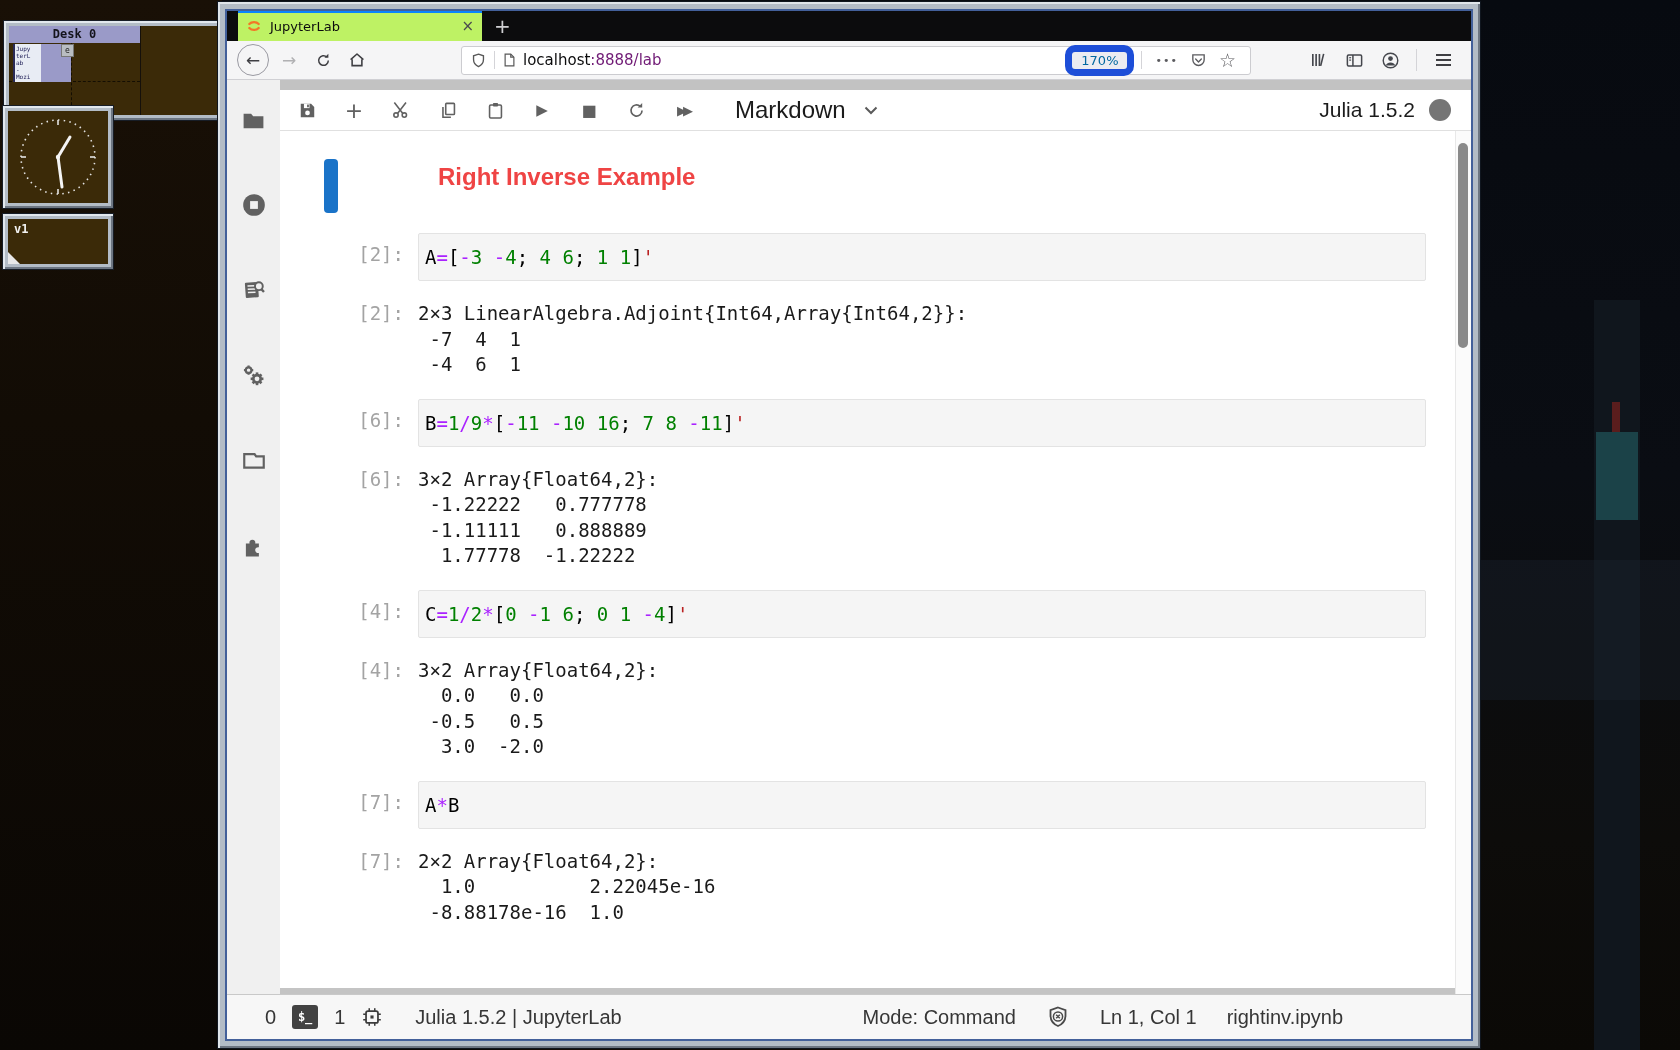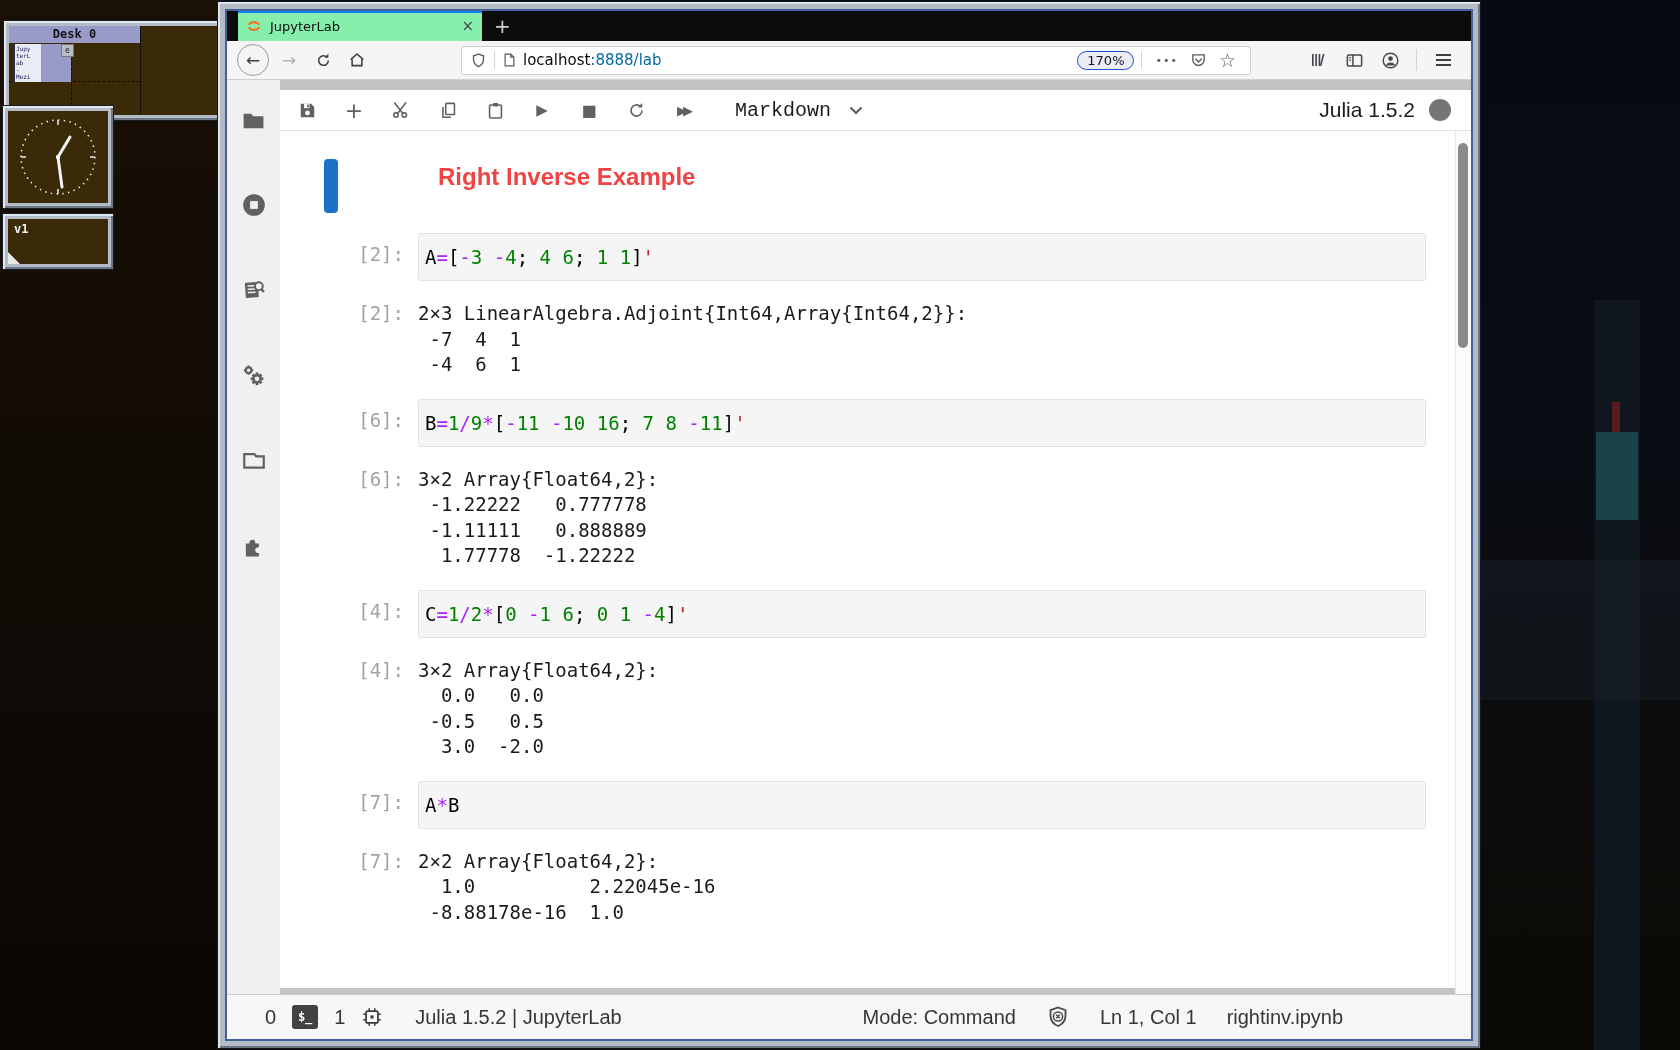--- a/index.html
+++ b/index.html
@@ -52,41 +52,41 @@
              border-left:12px solid #e8e8e8;border-top:12px solid transparent;}
 
   
   #ffwin{left:218px;top:2px;width:1262px;height:1046px;padding:7px;box-sizing:border-box;
          background:#b3bcc6;box-shadow:inset 2px 2px 0 #dfe5ea,inset -2px -2px 0 #6d7682,0 0 0 1px #10161f;}
   #ffcontent{width:100%;height:100%;border:2px solid #43609a;box-sizing:border-box;
              display:flex;flex-direction:column;background:#f5f5f6;overflow:hidden;}
 
   
   #tabbar{height:30px;background:#0c0c0d;display:flex;align-items:stretch;flex:0 0 auto;}
-  .tab{width:228px;margin-left:11px;background:#86efac;display:flex;align-items:center;
+  .tab{width:228px;margin-left:11px;background:#bef264;display:flex;align-items:center;
        padding:0 8px;position:relative;}
   .tab::before{content:"";position:absolute;left:0;top:0;right:0;height:2px;background:#0a84ff;}
   .tab-title{font-size:13px;color:#0c0c0d;margin-left:8px;flex:1;}
   .tab-close{color:#4a4a4f;font-size:15px;line-height:15px;cursor:default;}
   .newtab{color:#d0d0d3;font-size:20px;line-height:30px;padding:0 12px;}
 
   
   #navbar{height:38px;background:#f5f5f6;border-bottom:1px solid #d0d0d4;display:flex;
           align-items:center;padding:0 10px;flex:0 0 auto;}
   .navbtn{width:28px;height:28px;display:flex;align-items:center;justify-content:center;
           font-size:17px;color:#3f3f43;margin-right:6px;}
   #back-btn{border:1px solid #9a9aa2;border-radius:50%;width:30px;height:30px;}
   .navbtn.disabled{color:#b1b1b3;}
   #urlbar{margin-left:84px;width:790px;height:29px;background:#fff;border:1px solid #ccccd0;
           border-radius:3px;display:flex;align-items:center;padding:11px 8px;box-sizing:border-box;}
   .url-div{width:1px;height:18px;background:#d4d4d8;margin:0 7px;}
   .url-host{font-size:15px;color:#0c0c0d;margin-left:6px;}
-  .url-rest{font-size:15px;color:#0369a1;}
-  .zoom-pill{margin-left:auto;font-size:13px;color:#0f172a;background:#ececf1;
-             border:1px solid #1d4ed8;border-radius:10px;padding:1px 9px;}
+  .url-rest{font-size:15px;color:#701a75;}
+  .zoom-pill{margin-left:auto;font-size:13px;color:#0369a1;background:#ececf1;
+             border:7px solid #1d4ed8;border-radius:10px;padding:1px 9px;}
   .url-ico{color:#5a5a5e;font-size:17px;margin:0 6px;display:flex;align-items:center;}
   #nav-right{margin-left:auto;display:flex;align-items:center;}
   #nav-right .navbtn{margin:0 4px;}
   .nav-div{width:1px;height:22px;background:#d4d4d8;margin:0 8px;}
   .burger{display:flex;flex-direction:column;gap:3px;}
   .burger i{display:block;width:15px;height:2px;background:#3f3f43;}
 
   
   #jl-menubar{height:45px;background:#fff;border-bottom:1px solid #e2e2e2;display:flex;
               align-items:center;flex:0 0 auto;}
@@ -96,22 +96,22 @@
   #jl-sidebar{width:53px;background:#f0f0f0;display:flex;flex-direction:column;align-items:center;
               padding-top:28px;flex:0 0 auto;}
   .side-ico{margin-bottom:61px;height:24px;display:flex;align-items:center;justify-content:center;}
   #jl-main{flex:1;display:flex;flex-direction:column;padding-top:10px;min-width:0;}
   #nb-toolbar{height:40px;background:#fff;border-bottom:1px solid #e0e0e0;display:flex;
               align-items:center;padding:0 10px;flex:0 0 auto;}
   .tb-btn{width:34px;height:30px;display:flex;align-items:center;justify-content:center;
           color:#616161;font-size:17px;margin-right:13px;}
   .tb-run{font-size:15px;}
   .ffwd{letter-spacing:-4px;font-size:13px;}
-  #celltype{display:flex;align-items:center;font-family:Liberation Mono, monospace;
-            font-size:20px;color:#1b1b1b;margin-left:22px;}
+  #celltype{display:flex;align-items:center;font-family:Liberation Sans, sans-serif;
+            font-size:24px;color:#1b1b1b;margin-left:22px;}
   #celltype svg{margin-left:18px;}
   #kernel-box{margin-left:auto;display:flex;align-items:center;font-family:"Liberation Sans",sans-serif;
               font-size:21px;color:#1b1b1b;}
   #kernel-dot{width:22px;height:22px;border-radius:50%;background:#757575;margin:0 10px 0 14px;}
   #nb-content{flex:1;background:#fff;position:relative;overflow:hidden;}
   #nb-scroll{position:absolute;right:0;top:0;bottom:0;width:15px;background:#fbfbfb;
              border-left:1px solid #e8e8e8;}
   #nb-thumb{position:absolute;left:2px;top:12px;width:10px;height:205px;background:#8a8a8a;border-radius:5px;}
   #sel-bar{position:absolute;left:44px;top:28px;width:14px;height:54px;border-radius:4px;background:#1a73c8;}
   #bottom-strip{position:absolute;left:0;right:15px;bottom:0;height:6px;background:#c4c4c4;}

